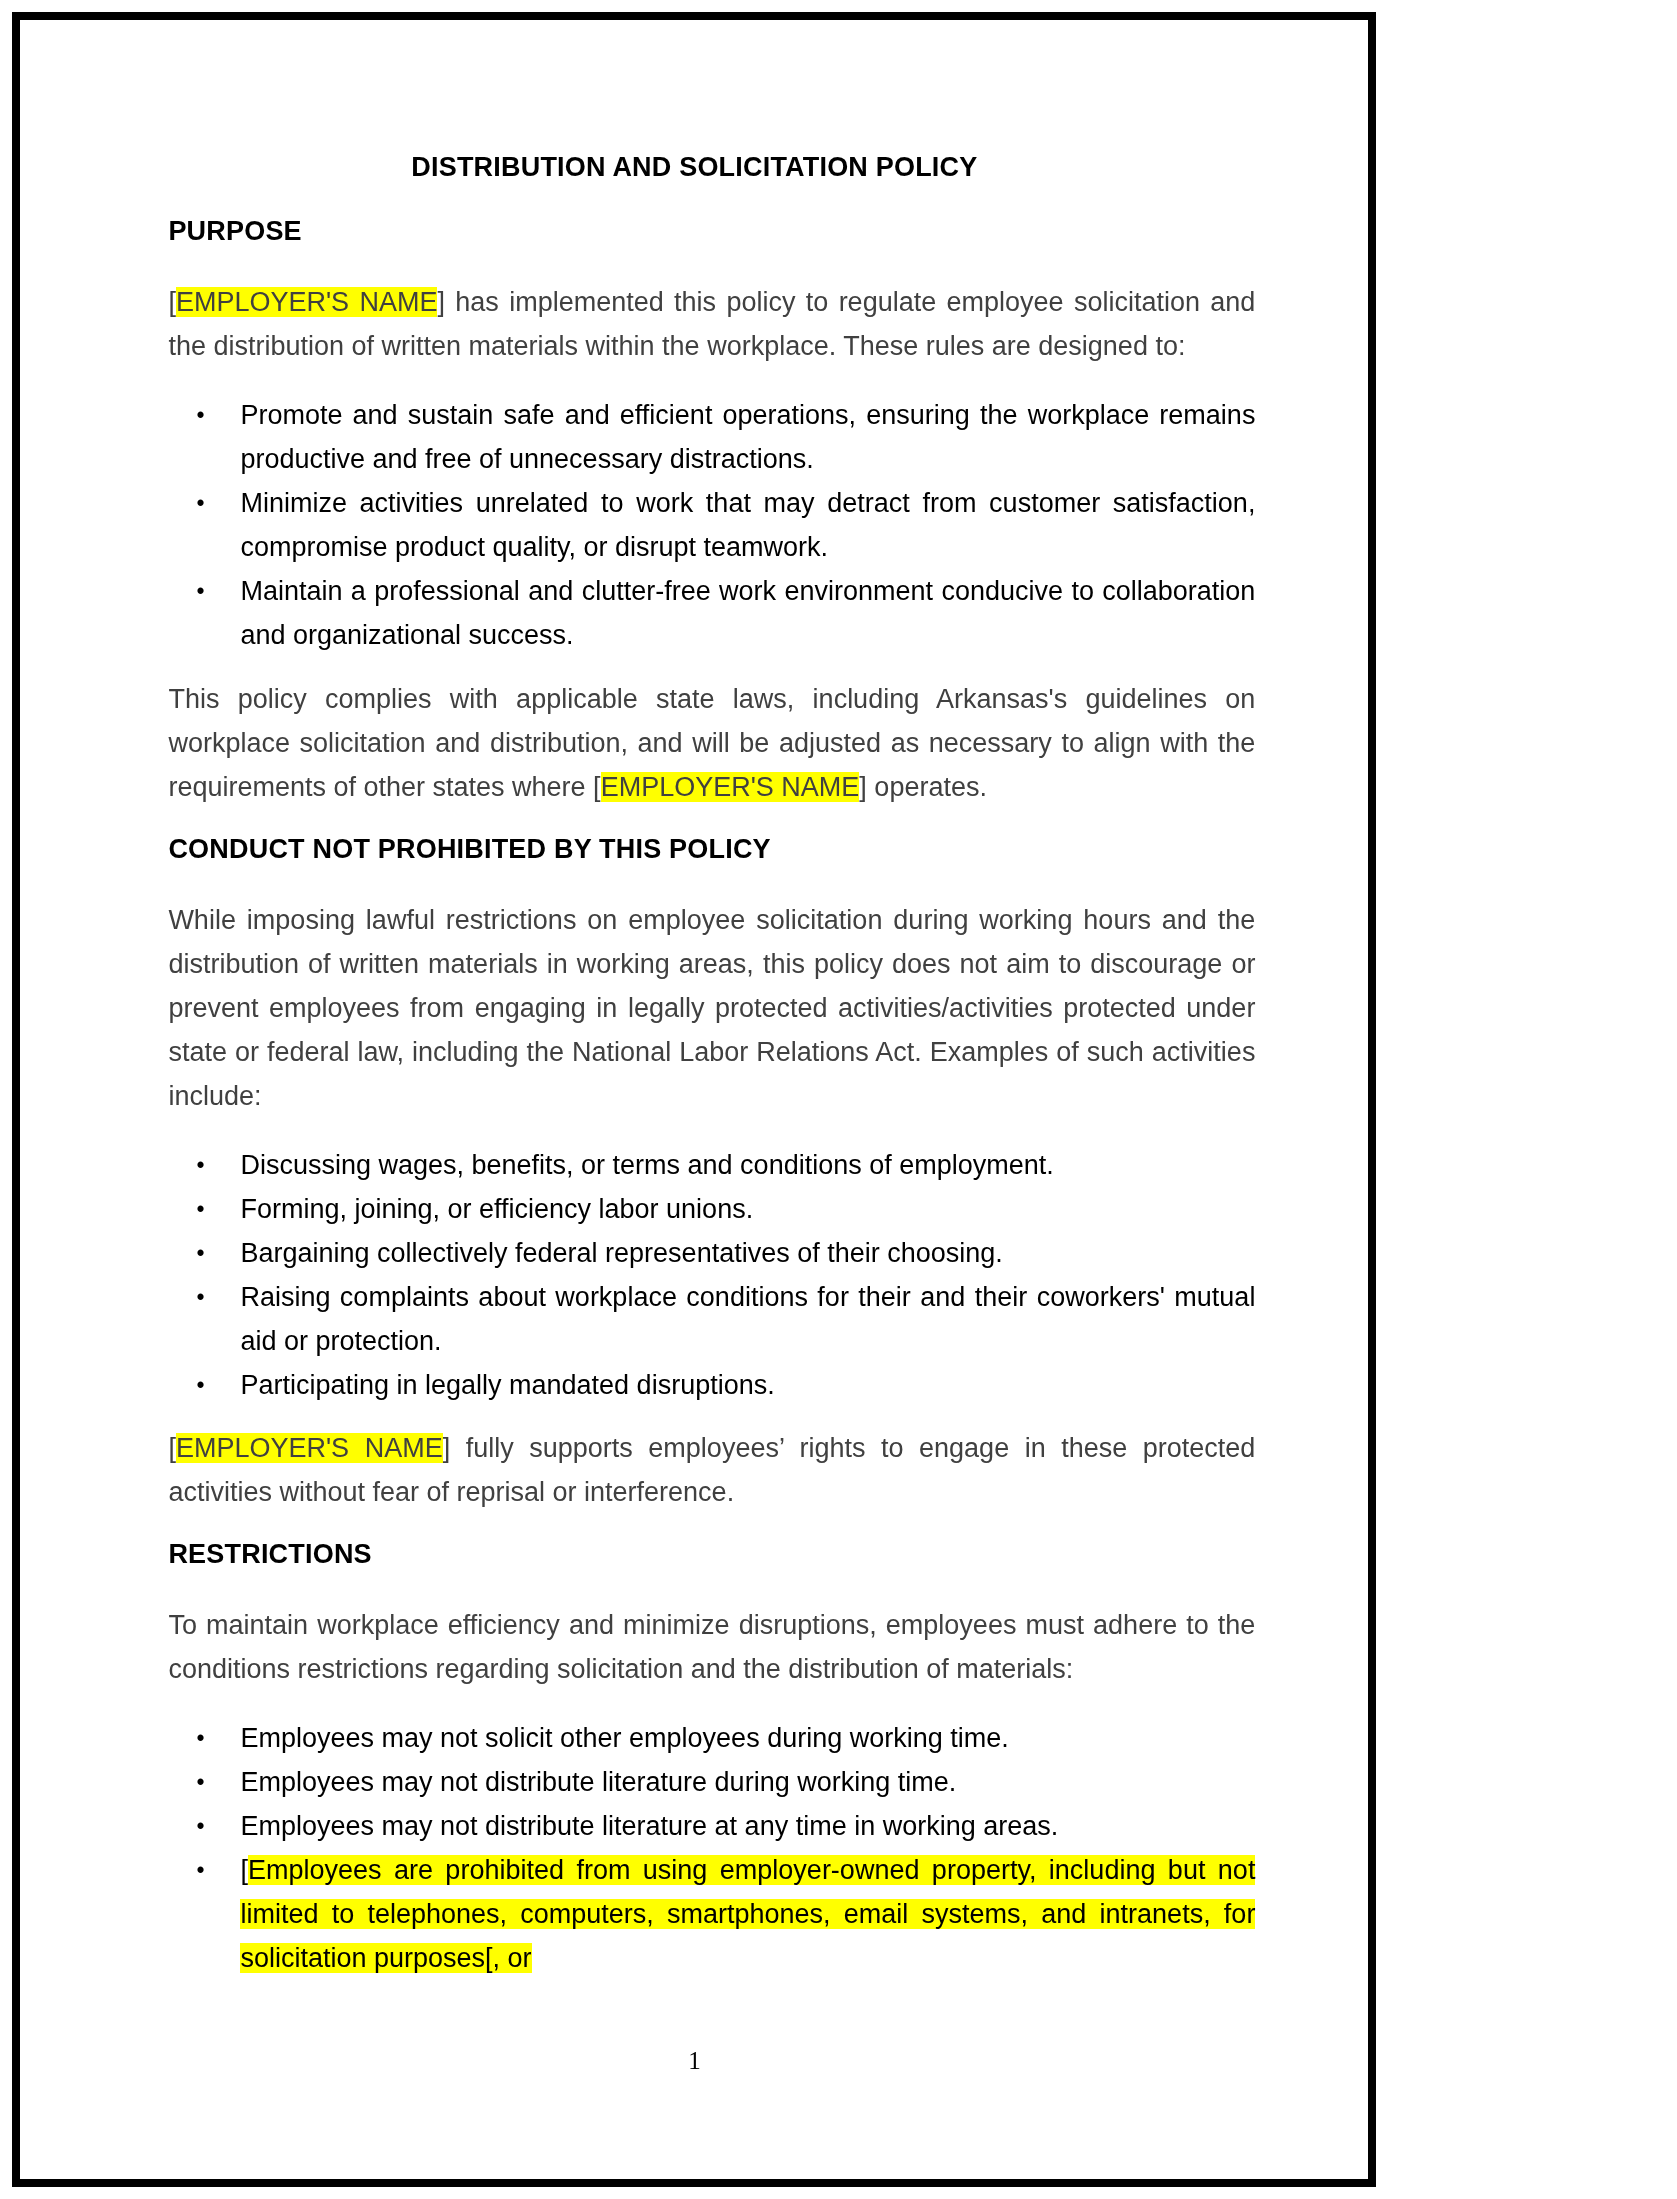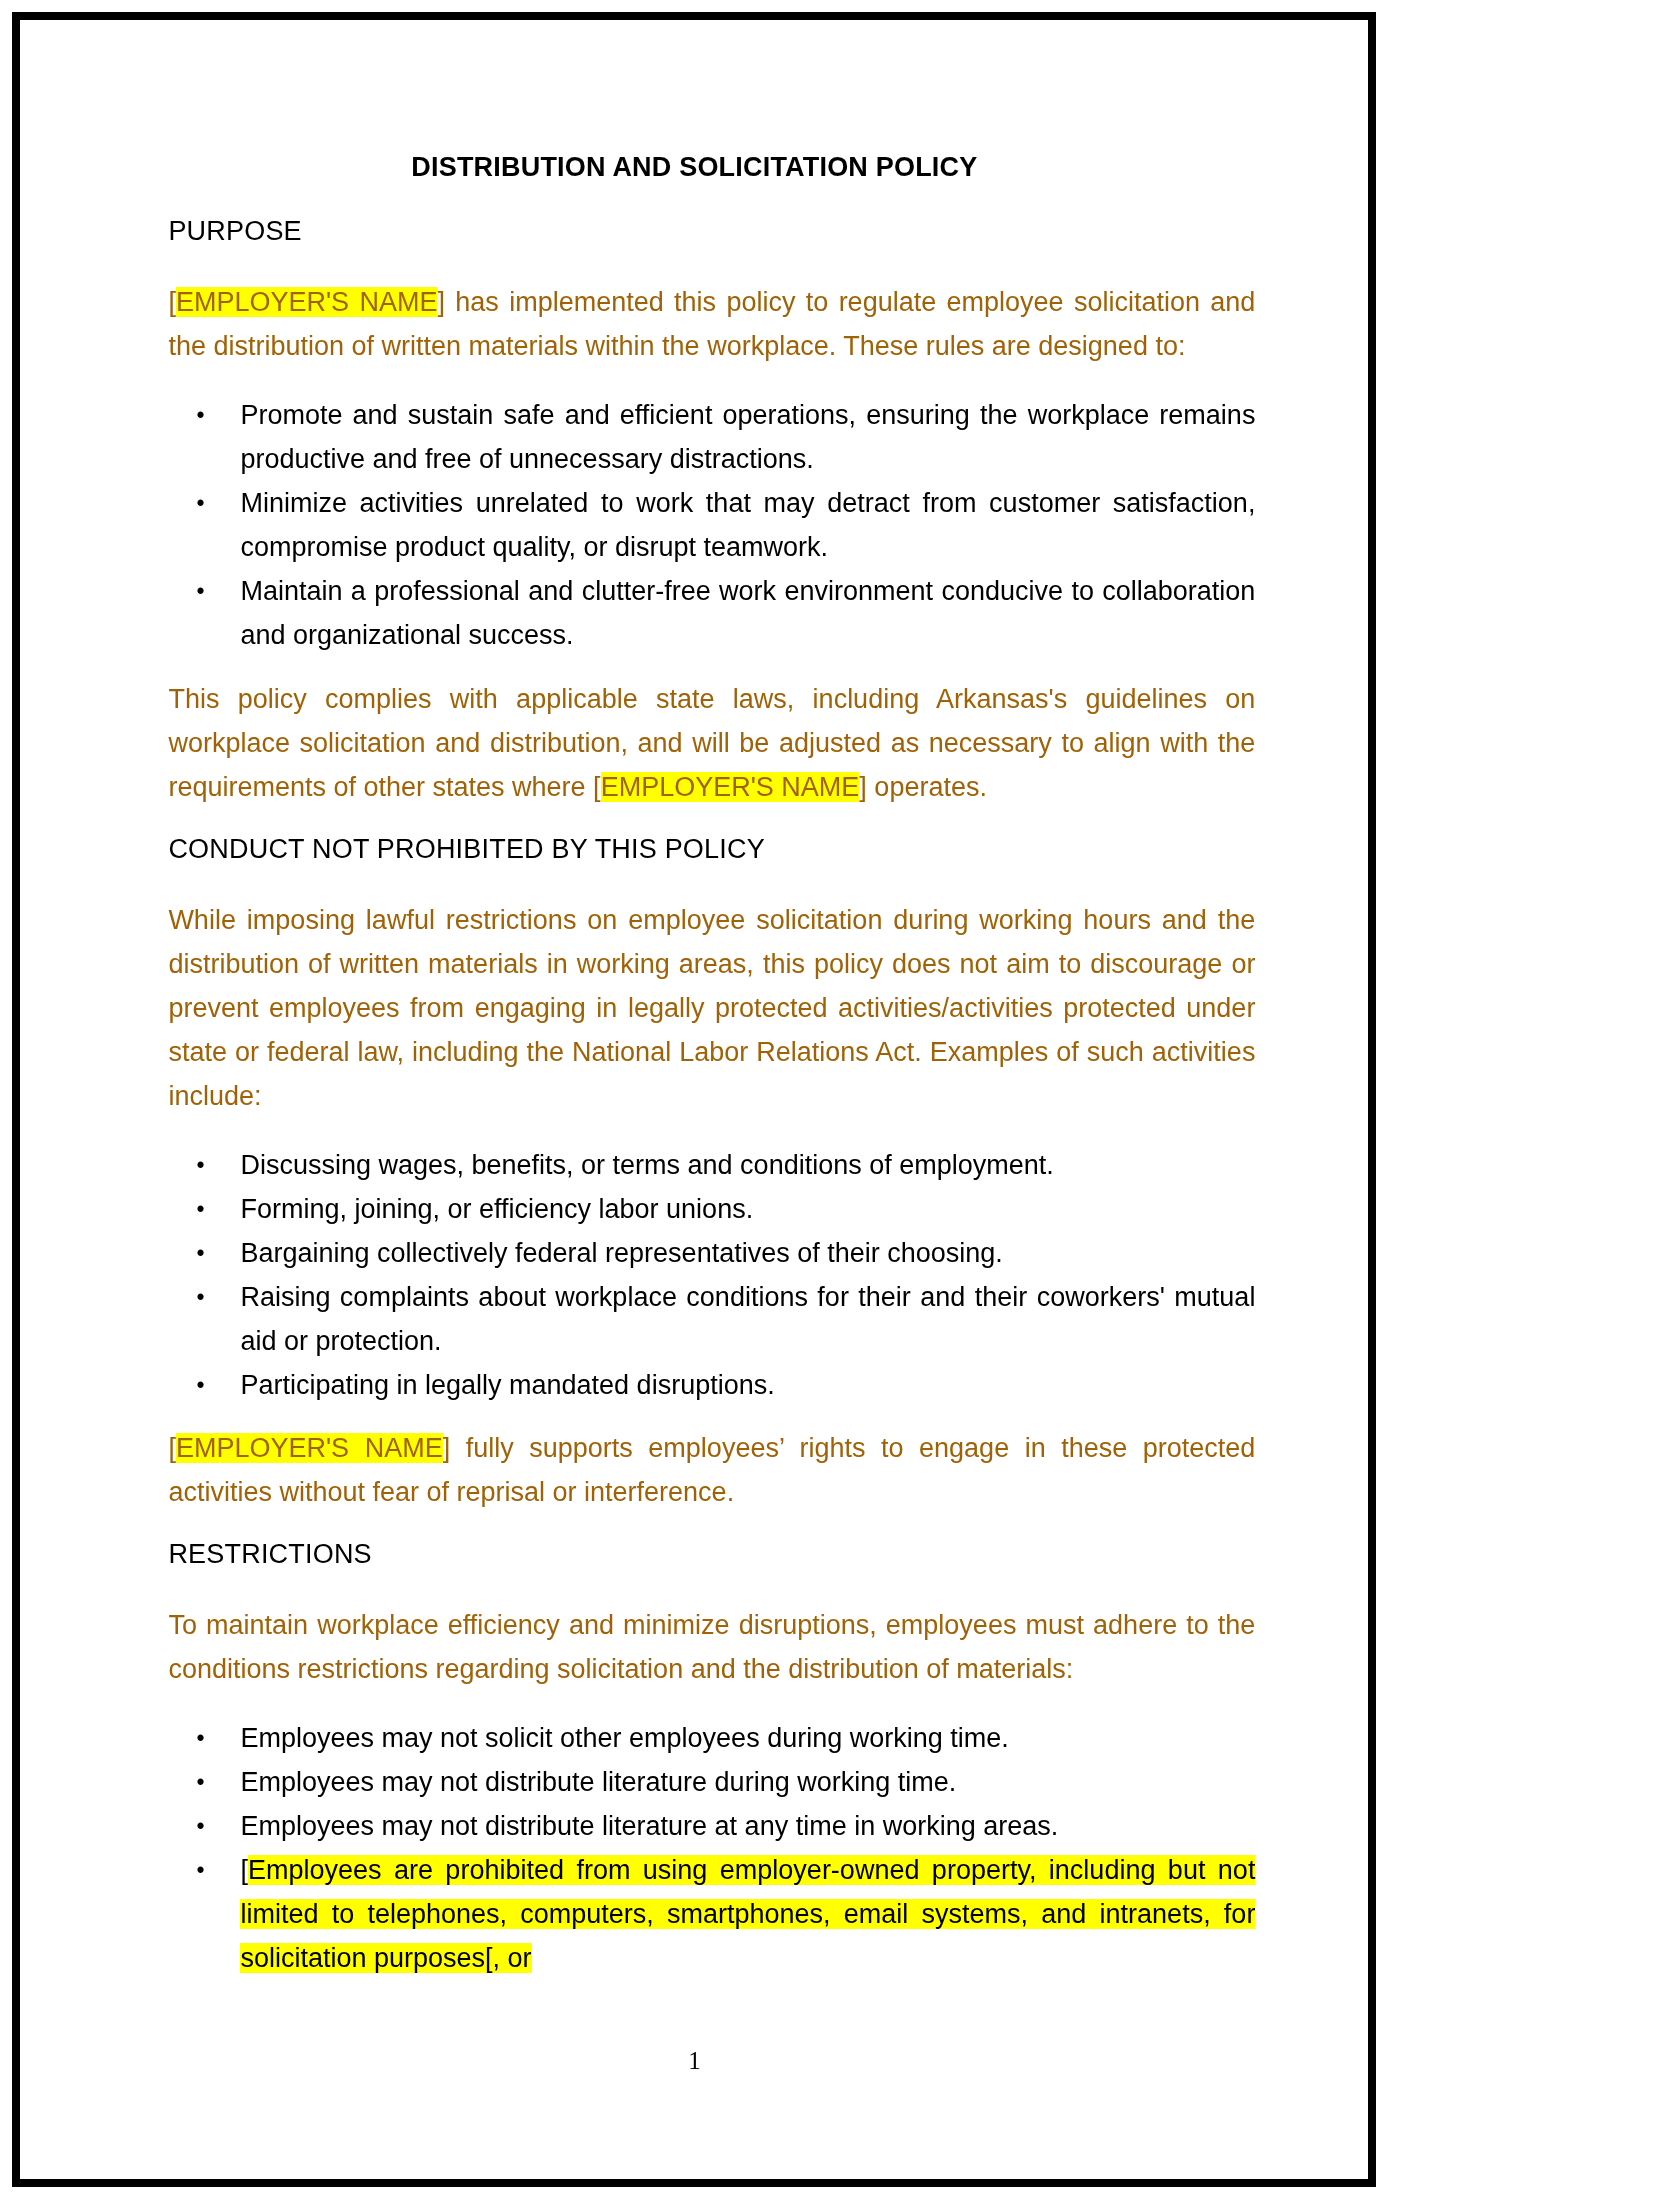--- a/index.html
+++ b/index.html
@@ -43,30 +43,30 @@
     font-size: 27px;
     font-weight: bold;
     color: #000000;
     letter-spacing: 0.2px;
     margin: 0 0 0 0;
     padding-right: 35px;
   }
 
   .section-heading {
     font-size: 27px;
-    font-weight: normal;
+    font-weight: bold;
     color: #000000;
     letter-spacing: 0.2px;
     margin: 0;
   }
 
   .body-para {
     font-size: 27px;
     line-height: 44px;
-    color: #a16207;
+    color: #404040;
     text-align: justify;
     margin: 0;
   }
 
   
   .sp-title   { height: 33px; }
   .sp-head    { height: 33px; }
   .sp-para    { height: 25px; }
   .sp-listend { height: 19.4px; }
 

